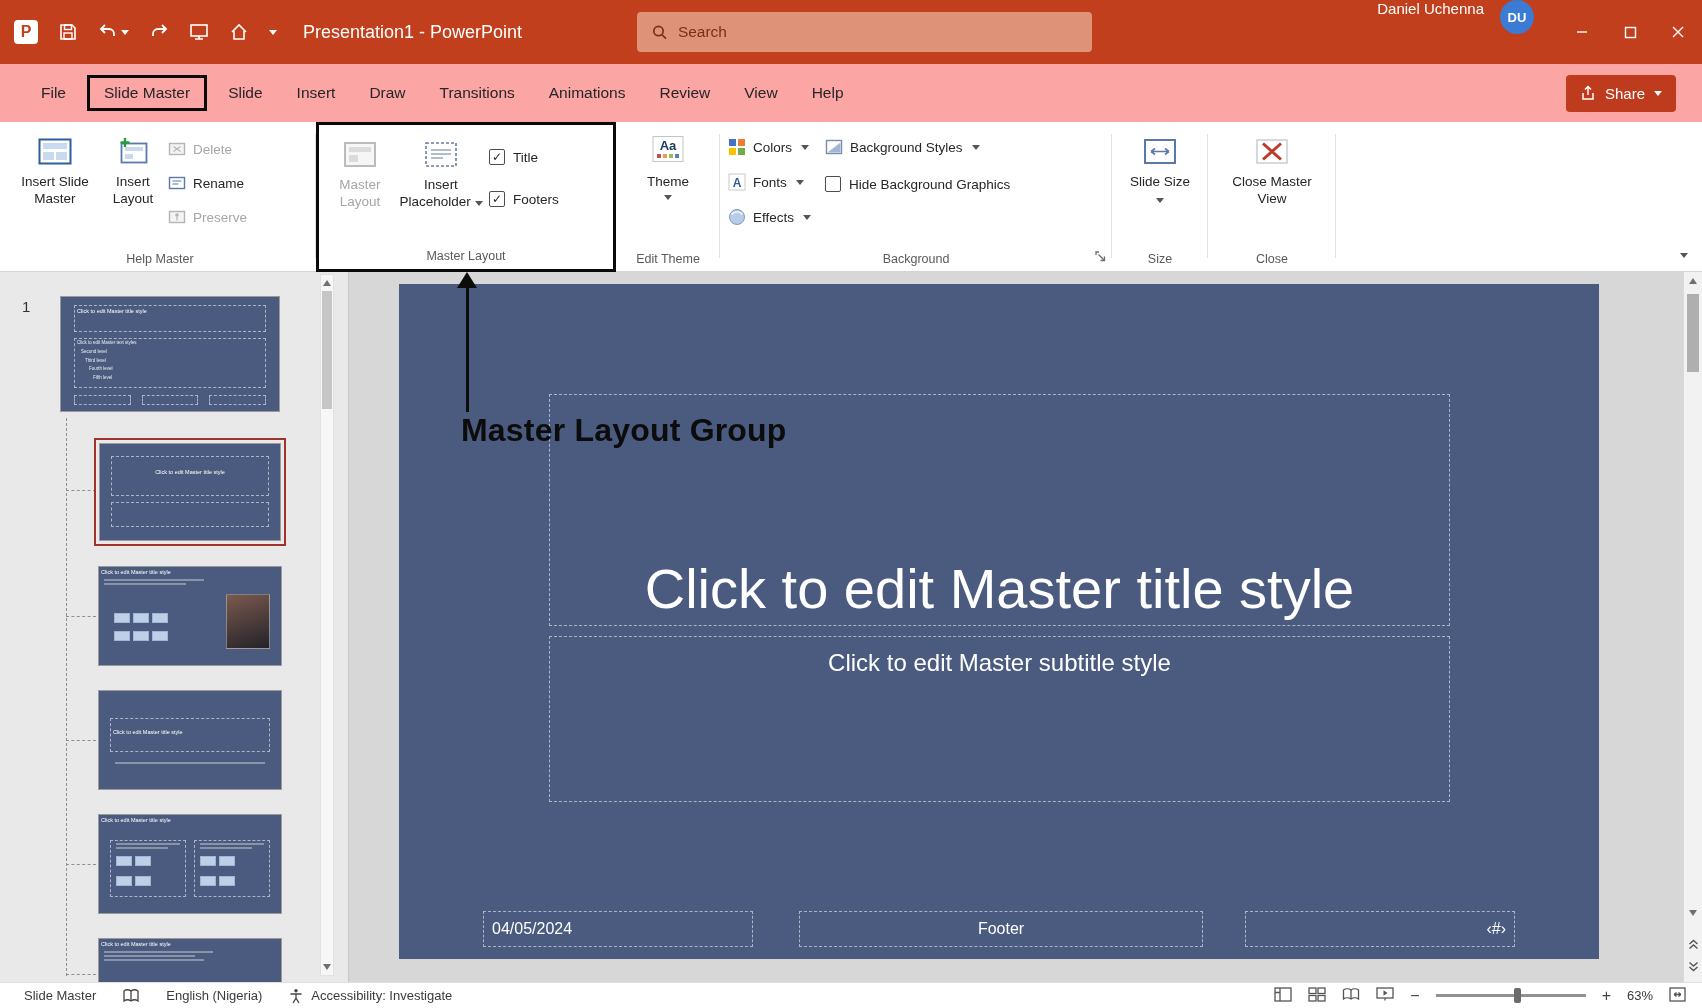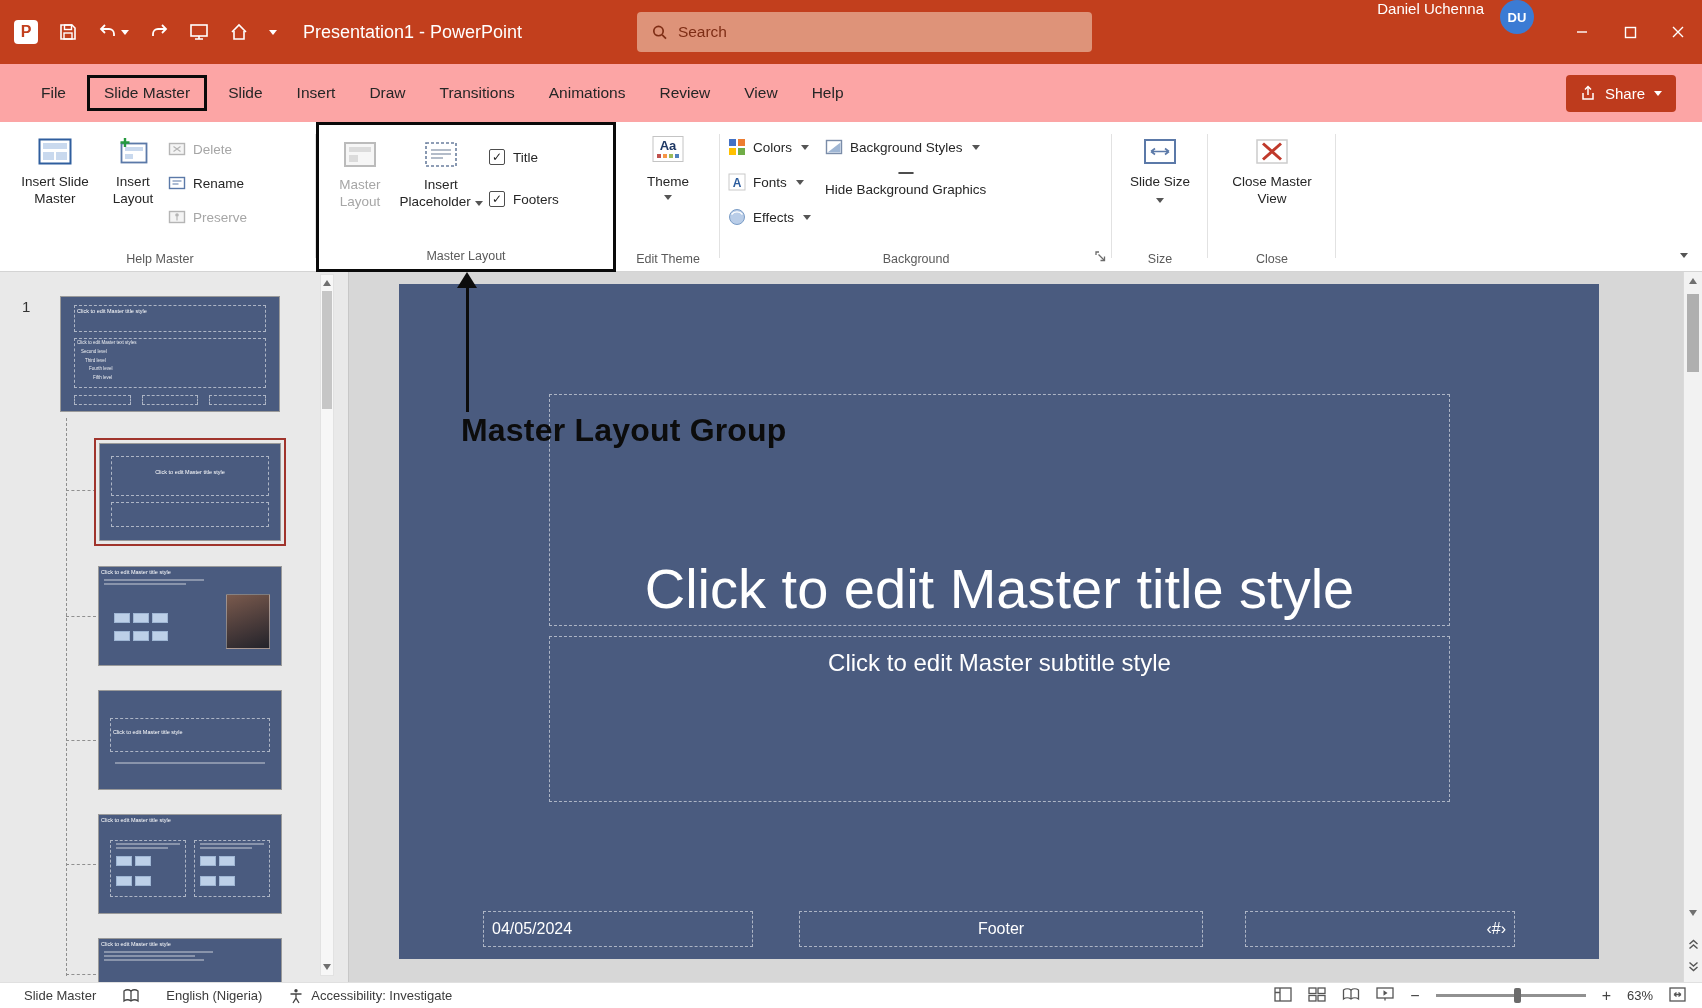--- a/index.html
+++ b/index.html
@@ -334,21 +334,21 @@
       </div>
       <div class="smallcol" style="padding-top:8px; gap:12px;">
         <div class="smallbtn">
           <svg width="18" height="18" viewBox="0 0 18 18">
               <rect x="1.5" y="2.5" width="15" height="13" fill="#fff" stroke="#7A8CA8" stroke-width="1.4"></rect>
               <path d="M2.5 14.5 L15.5 4.5 L15.5 14.5 Z" fill="#9FB6D4"></path>
             </svg>
           <span>Background Styles</span>
           <span class="chev"></span>
         </div>
-        <div class="checkrow" style="height:24px;flex-direction:column;">
+        <div class="checkrow" style="height:24px;">
           <span class="cb"></span>
           <span>Hide Background Graphics</span>
         </div>
       </div>
     </div>
     <div class="group-label">Background</div>
     <span class="launcher">
       <svg width="13" height="13" viewBox="0 0 13 13" fill="none" stroke="#6b6b6b" stroke-width="1.3">
           <path d="M2 5 V2 h3"></path>
           <path d="M4.5 4.5 l6 6"></path>

